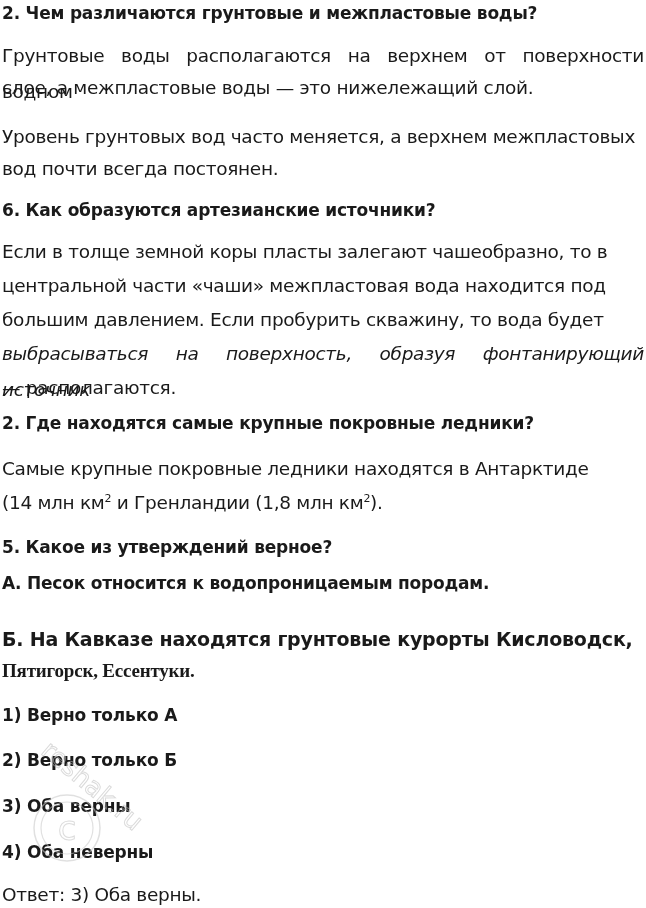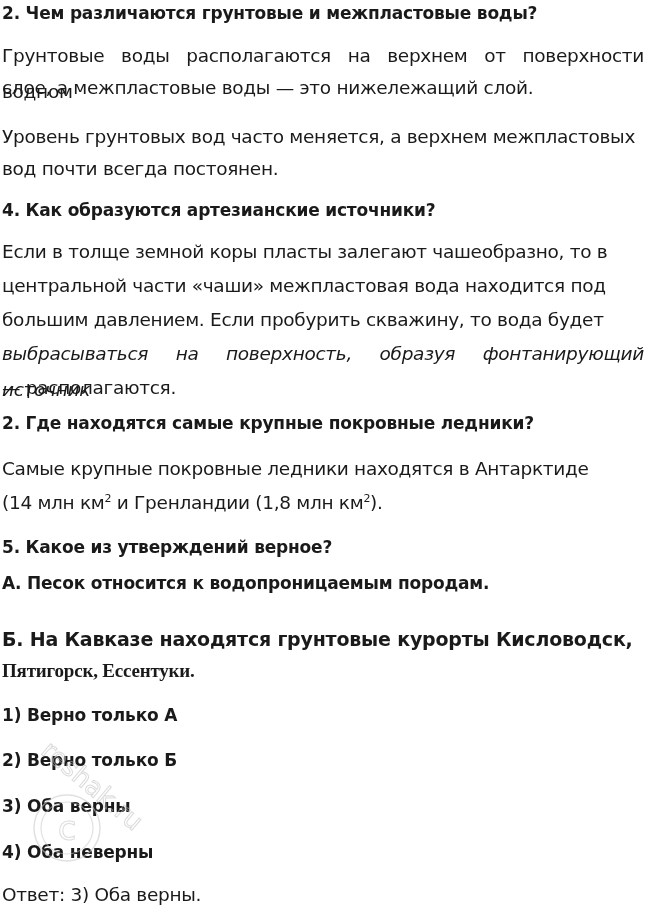--- a/index.html
+++ b/index.html
@@ -63,21 +63,21 @@
 <body>
 
 <div class="page">
 
   <div class="abs h" style="top:1px;">2. Чем различаются грунтовые и межпластовые воды?</div>
   <div class="abs p" style="top:38px;">Грунтовые воды располагаются на верхнем от поверхности водном</div>
   <div class="abs p" style="top:70px; text-align:right;">слое, а межпластовые воды — это нижележащий слой.</div>
   <div class="abs p" style="top:119px;">Уровень грунтовых вод часто меняется, а верхнем межпластовых</div>
   <div class="abs p" style="top:151px; text-align:left;">вод почти всегда постоянен.</div>
 
-  <div class="abs h" style="top:198px;">4. Как образуются артезианские источники?</div>
+  <div class="abs h" style="top:198px;">6. Как образуются артезианские источники?</div>
   <div class="abs p" style="top:234px;">Если в толще земной коры пласты залегают чашеобразно, то в</div>
   <div class="abs p" style="top:268px;">центральной части «чаши» межпластовая вода находится под</div>
   <div class="abs p" style="top:302px;">большим давлением. Если пробурить скважину, то вода будет</div>
   <div class="abs p" style="top:336px;font-style:italic;">выбрасываться на поверхность, образуя фонтанирующий источник</div>
   <div class="abs p" style="top:370px; text-align:left;">— располагаются.</div>
 
   <div class="abs h" style="top:411px;">2. Где находятся самые крупные покровные ледники?</div>
   <div class="abs p" style="top:451px;">Самые крупные покровные ледники находятся в Антарктиде</div>
   <div class="abs p" style="top:485px; text-align:center;"><span>(14 млн км</span><sup>2</sup><span> и Гренландии (1,8 млн км</span><sup>2</sup><span>).</span></div>
 

